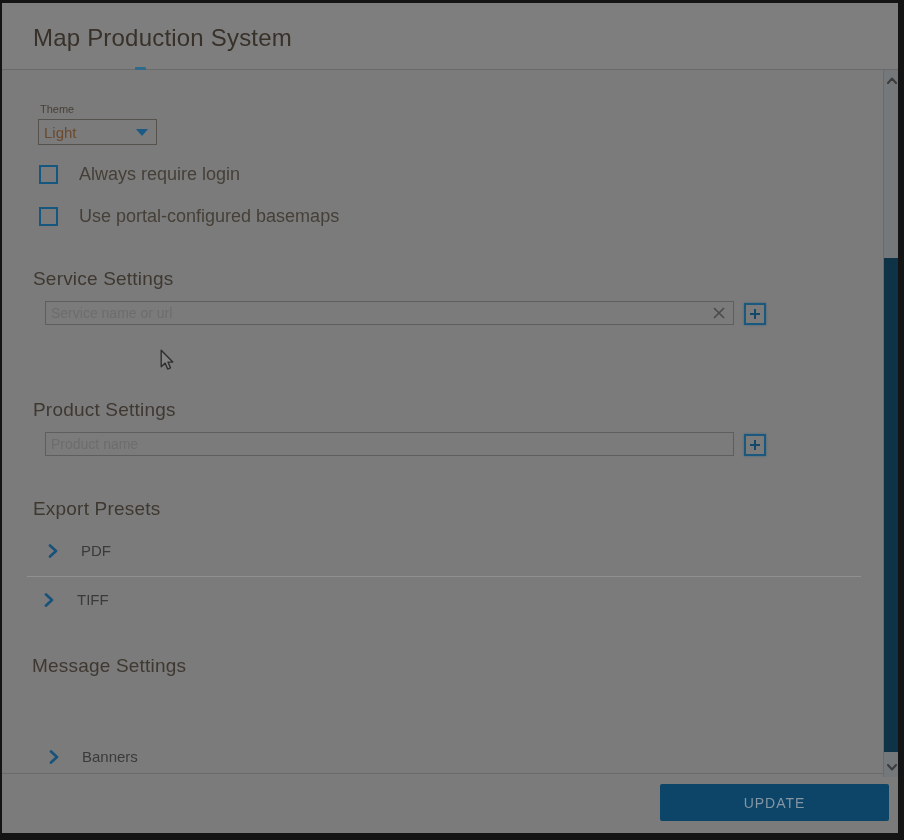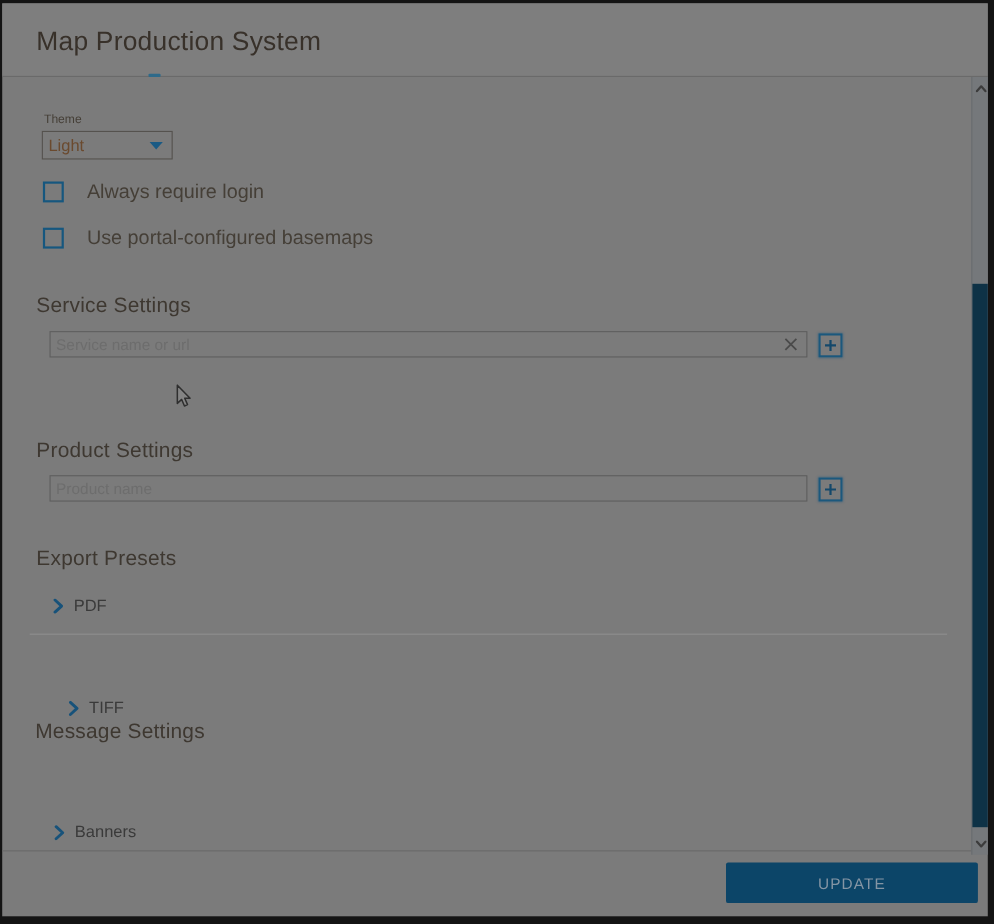--- a/index.html
+++ b/index.html
@@ -28,21 +28,21 @@
   .checkbox{width:15px;height:15px;border:2px solid #16577f;background:transparent;}
   .cb-label{font-size:18px;color:var(--label-text);}
   .cb-row{display:flex;align-items:center;gap:21px;cursor:pointer;}
   .section-heading{font-size:19px;font-weight:400;color:var(--heading-text);letter-spacing:0.2px;}
   .text-input{position:absolute;box-sizing:border-box;width:689px;height:24px;background:transparent;
               border:1px solid var(--border-dark);font-family:"Liberation Sans",sans-serif;
               font-size:14px;color:#3c3c3c;padding:0 26px 0 5px;outline:none;}
   .text-input::placeholder{color:var(--placeholder);opacity:1;}
   .plus-btn{width:18px;height:18px;border:2px solid #1b587d;box-shadow:0 0 2px rgba(30,90,130,.6);
             display:flex;align-items:center;justify-content:center;cursor:pointer;background:transparent;}
-  .expand-row{display:flex;align-items:center;gap:9px;cursor:pointer;}
+  .expand-row{display:flex;align-items:center;gap:23px;cursor:pointer;}
   .expand-label{font-size:15px;color:var(--item-text);}
   .item-divider{height:1px;background:var(--light-divider);}
   .footer-divider{left:0;top:770px;width:100%;height:1px;background:var(--divider);}
   .btn{position:absolute;top:781px;height:37px;background:var(--button-bg);border:none;border-radius:2px;
        color:var(--button-text);font-family:"Liberation Sans",sans-serif;font-size:14px;
        letter-spacing:1px;cursor:pointer;}
   .scrollbar{left:881px;top:67px;width:15px;height:707px;background:var(--track);border-left:1px solid #696c6f;}
   .scroll-btn{position:absolute;left:0;width:100%;height:20px;display:flex;align-items:center;
               justify-content:center;cursor:pointer;}
   .scroll-thumb{position:absolute;left:0;top:188px;width:100%;height:494px;background:var(--thumb);cursor:pointer;}
@@ -101,21 +101,21 @@
     </div>
 
     <div class="abs section-heading" style="left:31px;top:495px;">Export Presets</div>
     <div class="abs expand-row" style="left:46px;top:539px;">
       <svg width="10" height="14" viewBox="0 0 10 14">
         <path d="M2 1.5 L8 7 L2 12.5" fill="none" stroke="#17527a" stroke-width="2.6" stroke-linecap="round" stroke-linejoin="round"></path>
       </svg>
       <span class="expand-label">PDF</span>
     </div>
     <div class="abs item-divider" style="left:25px;top:573px;width:834px;"></div>
-    <div class="abs expand-row" style="left:60px;top:588px;margin-top:44px;">
+    <div class="abs expand-row" style="left:42px;top:588px;">
       <svg width="10" height="14" viewBox="0 0 10 14">
         <path d="M2 1.5 L8 7 L2 12.5" fill="none" stroke="#17527a" stroke-width="2.6" stroke-linecap="round" stroke-linejoin="round"></path>
       </svg>
       <span class="expand-label">TIFF</span>
     </div>
 
     <div class="abs section-heading" style="left:30px;top:652px;">Message Settings</div>
     <div class="abs expand-row" style="left:47px;top:697px;margin-top:48px;">
       <svg width="10" height="14" viewBox="0 0 10 14">
         <path d="M2 1.5 L8 7 L2 12.5" fill="none" stroke="#17527a" stroke-width="2.6" stroke-linecap="round" stroke-linejoin="round"></path>

